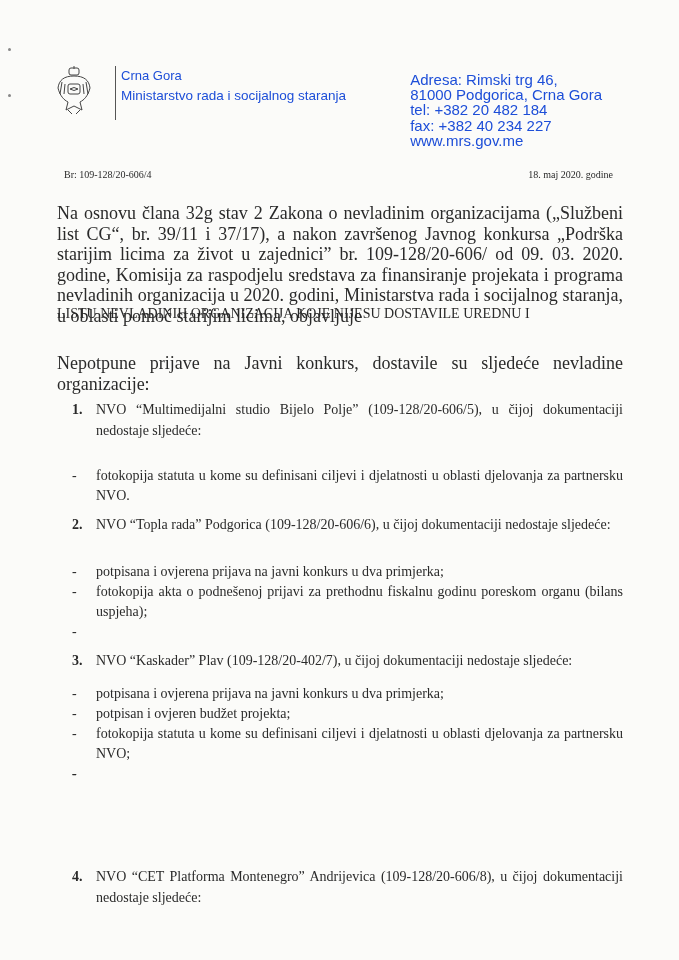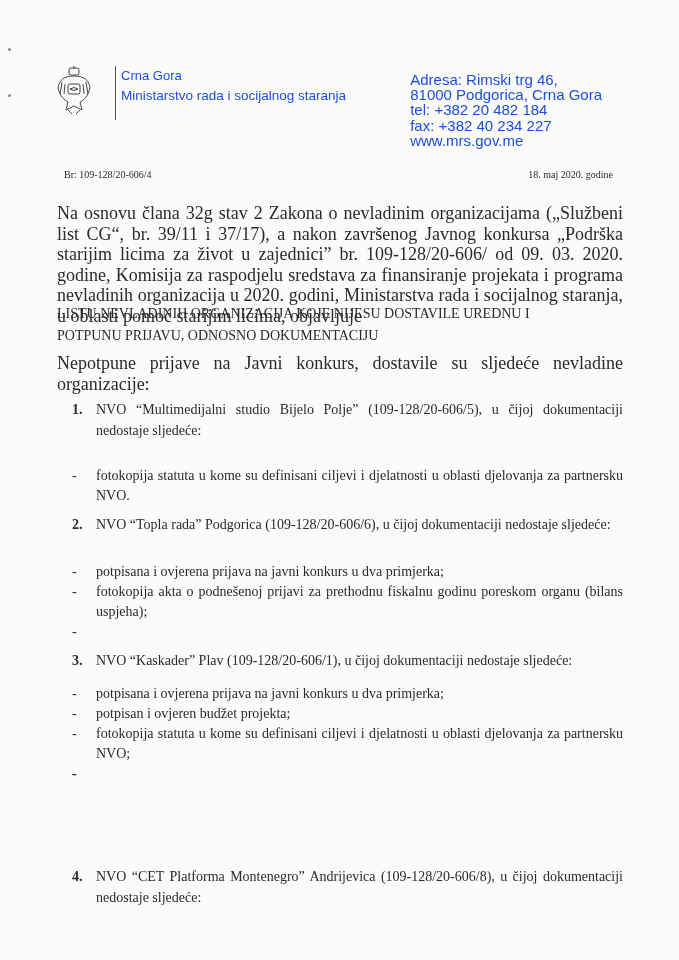--- a/index.html
+++ b/index.html
@@ -71,21 +71,20 @@
   <div>www.mrs.gov.me</div>
 </div>
 
 <div class="abs ref">Br: 109-128/20-606/4</div>
 <div class="abs date">18. maj 2020. godine</div>
 
 <div class="abs para intro">Na osnovu člana 32g stav 2 Zakona o nevladinim organizacijama („Službeni list CG“, br. 39/11 i 37/17), a nakon završenog Javnog konkursa „Podrška starijim licima za život u zajednici” br. 109-128/20-606/ od 09. 03. 2020. godine, Komisija za raspodjelu sredstava za finansiranje projekata i programa nevladinih organizacija u 2020. godini, Ministarstva rada i socijalnog staranja, u oblasti pomoć starijim licima, objavljuje</div>
 
 <div class="abs title">
   <div>LISTU NEVLADINIH ORGANIZACIJA KOJE NIJESU DOSTAVILE UREDNU I</div>
-  <div>POTPUNU PRIJAVU, ODNOSNO DOKUMENTACIJU</div>
 </div>
 
 <div class="abs para lead">Nepotpune prijave na Javni konkurs, dostavile su sljedeće nevladine organizacije:</div>
 
 <div class="abs item-head" style="top:400px;">
   <span class="item-num">1.</span>
   <b>NVO “Multimedijalni studio Bijelo Polje”</b><span> (109-128/20-606/5), u čijoj dokumentaciji nedostaje sljedeće:</span>
 </div>
 <div class="abs bullets" style="top:466px;">
   <div class="bullet"><span class="dash">-</span><span>fotokopija statuta u kome su definisani ciljevi i djelatnosti u oblasti djelovanja za partnersku NVO.</span></div>
@@ -96,21 +95,21 @@
   <b>NVO “Topla rada” Podgorica</b><span> (109-128/20-606/6), u čijoj dokumentaciji nedostaje sljedeće:</span>
 </div>
 <div class="abs bullets" style="top:562px;">
   <div class="bullet"><span class="dash">-</span><span>potpisana i ovjerena prijava na javni konkurs u dva primjerka;</span></div>
   <div class="bullet"><span class="dash">-</span><span>fotokopija akta o podnešenoj prijavi za prethodnu fiskalnu godinu poreskom organu (bilans uspjeha);</span></div>
   <div class="bullet"><span class="dash">-</span></div>
 </div>
 
 <div class="abs item-head" style="top:651px;">
   <span class="item-num">3.</span>
-  <b>NVO “Kaskader” Plav</b><span> (109-128/20-606/1), u čijoj dokumentaciji nedostaje sljedeće:</span>
+  <b>NVO “Kaskader” Plav</b><span> (109-128/20-402/7), u čijoj dokumentaciji nedostaje sljedeće:</span>
 </div>
 <div class="abs bullets" style="top:684px;">
   <div class="bullet"><span class="dash">-</span><span>potpisana i ovjerena prijava na javni konkurs u dva primjerka;</span></div>
   <div class="bullet"><span class="dash">-</span><span>potpisan i ovjeren budžet projekta;</span></div>
   <div class="bullet"><span class="dash">-</span><span>fotokopija statuta u kome su definisani ciljevi i djelatnosti u oblasti djelovanja za partnersku NVO;</span></div>
   <div class="bullet"><span class="dash">-</span></div>
   <div class="bullet"><span class="dash">-</span></div>
 </div>
 
 <div class="abs item-head" style="top:867px;">

